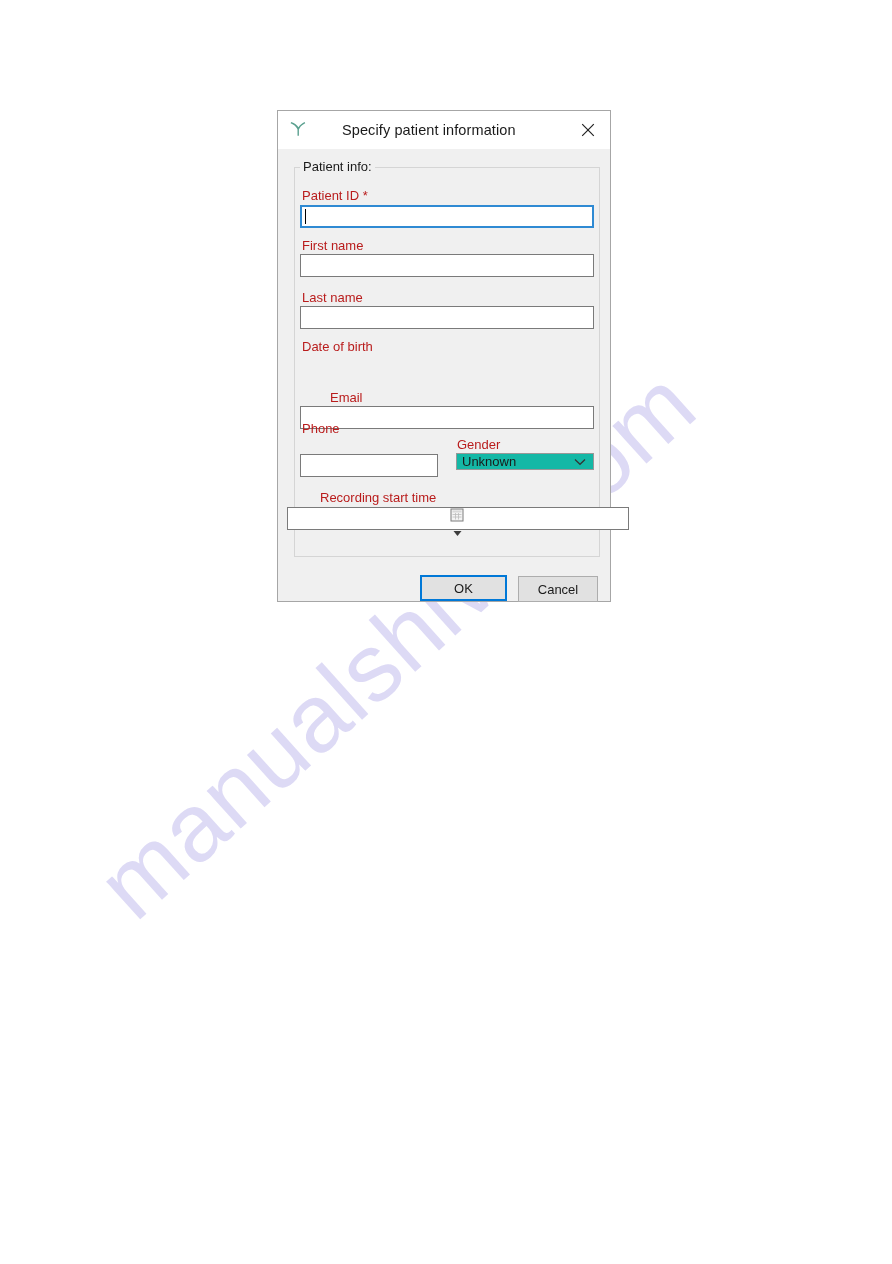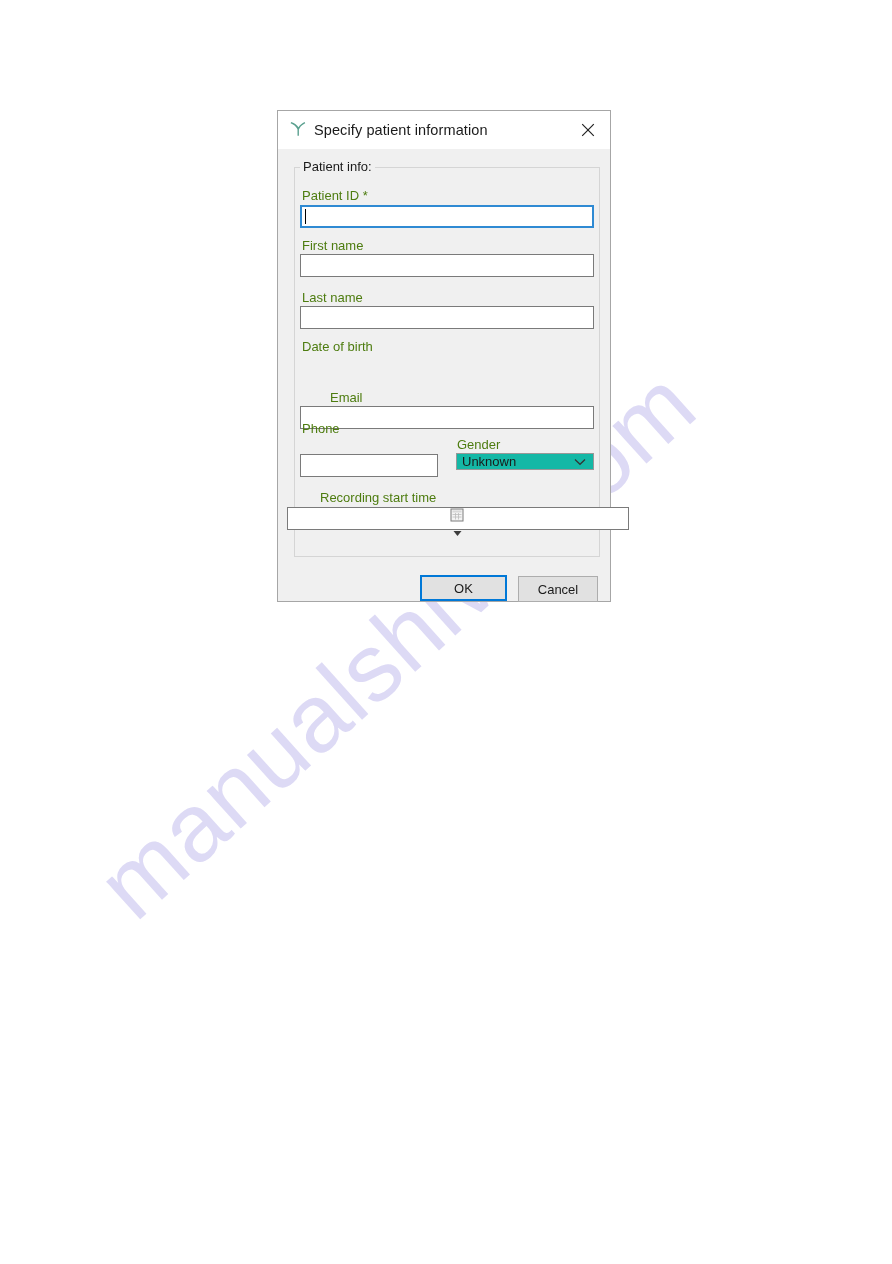--- a/index.html
+++ b/index.html
@@ -56,20 +56,21 @@
 
   
   #title-bar {
     height: 38px;
     background: #ffffff;
     display: flex;
     align-items: center;
     position: relative;
     border-bottom: 1px solid #ffffff;
     box-sizing: border-box;
+    gap: 28px;
   }
   #app-icon {
     width: 17px;
     height: 17px;
     margin-left: 11px;
     margin-right: 8px;
     flex: 0 0 auto;
     display: block;
   }
   #dialog-title {
@@ -123,21 +124,21 @@
     font-size: 13px;
     color: #1a1a1a;
     background: #f0f0f0;
     padding: 0 3px;
     line-height: 14px;
   }
 
   .field-label {
     position: absolute;
     font-size: 13px;
-    color: #4d7c0f;
+    color: #b91c1c;
     line-height: 15px;
     white-space: nowrap;
   }
 
   .text-input {
     position: absolute;
     height: 23px;
     background: #ffffff;
     border: 1px solid #7a7a7a;
     box-sizing: border-box;

